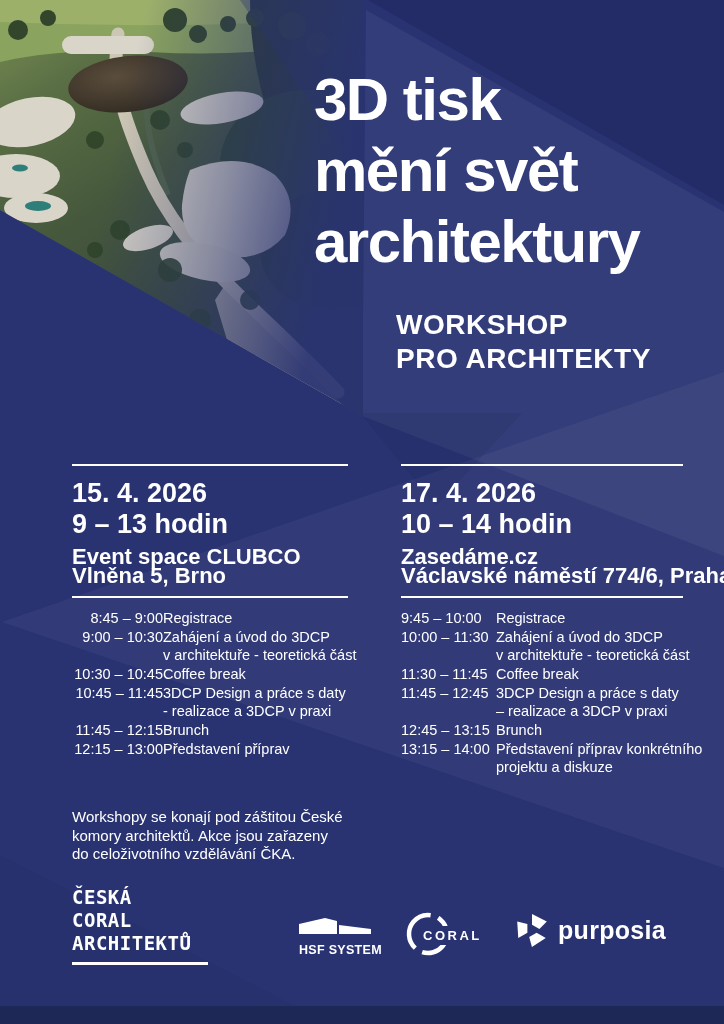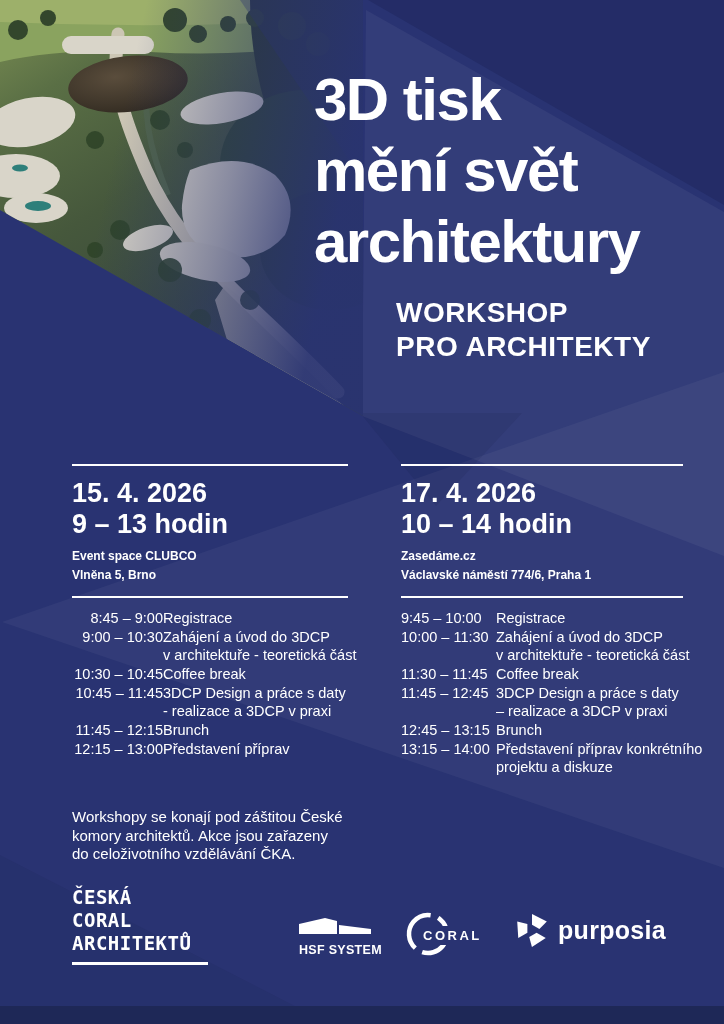--- a/index.html
+++ b/index.html
@@ -19,31 +19,31 @@
 
   .hero{
     position:absolute;left:0;top:0;width:363px;height:416px;
     clip-path:polygon(0 0,363px 0,363px 416px,0 210px);
   }
   .hero svg{display:block;}
 
   .title{position:absolute;left:314px;top:64px;font-size:60px;font-weight:700;
     line-height:71px;letter-spacing:-1.5px;}
   .title .tline{display:block;white-space:nowrap;}
-  .subtitle{position:absolute;left:396px;top:296px;font-size:28px;font-weight:700;
+  .subtitle{position:absolute;left:396px;top:308px;font-size:28px;font-weight:700;
     line-height:34px;letter-spacing:.5px;}
   .subtitle .sline{display:block;white-space:nowrap;}
 
   .col{position:absolute;top:464px;}
   .col-left{left:72px;width:276px;}
   .col-right{left:401px;width:282px;}
   .rule{height:2px;background:#fff;}
   .rule-top{margin-bottom:12px;}
   .date-line,.time-line{font-size:27px;font-weight:700;line-height:31px;white-space:nowrap;}
-  .venue{margin-top:7px;font-size:12px;font-weight:700;line-height:19px;}
+  .venue{margin-top:7px;font-size:22px;font-weight:700;line-height:19px;}
   .venue .vline{display:block;white-space:nowrap;}
   .rule-mid{margin-top:11px;}
   .sched{margin-top:11px;font-size:14.5px;line-height:18px;}
   .srow{display:flex;margin-bottom:1px;}
   .stime{flex:none;white-space:nowrap;}
   .col-left .stime{width:91px;text-align:right;}
   .col-right .stime{width:95px;}
   .sdesc{flex:1;}
   .sdesc .line{display:block;white-space:nowrap;}
 

